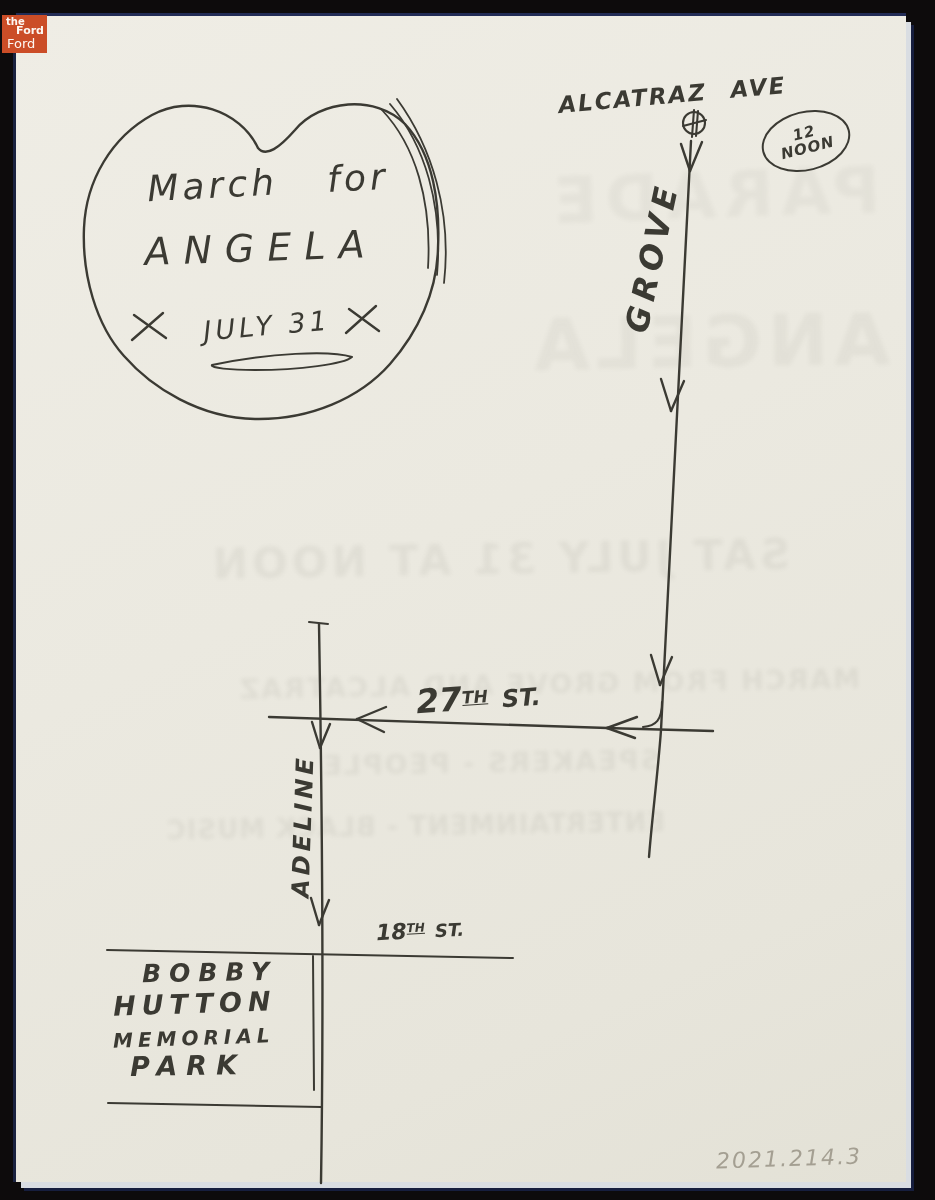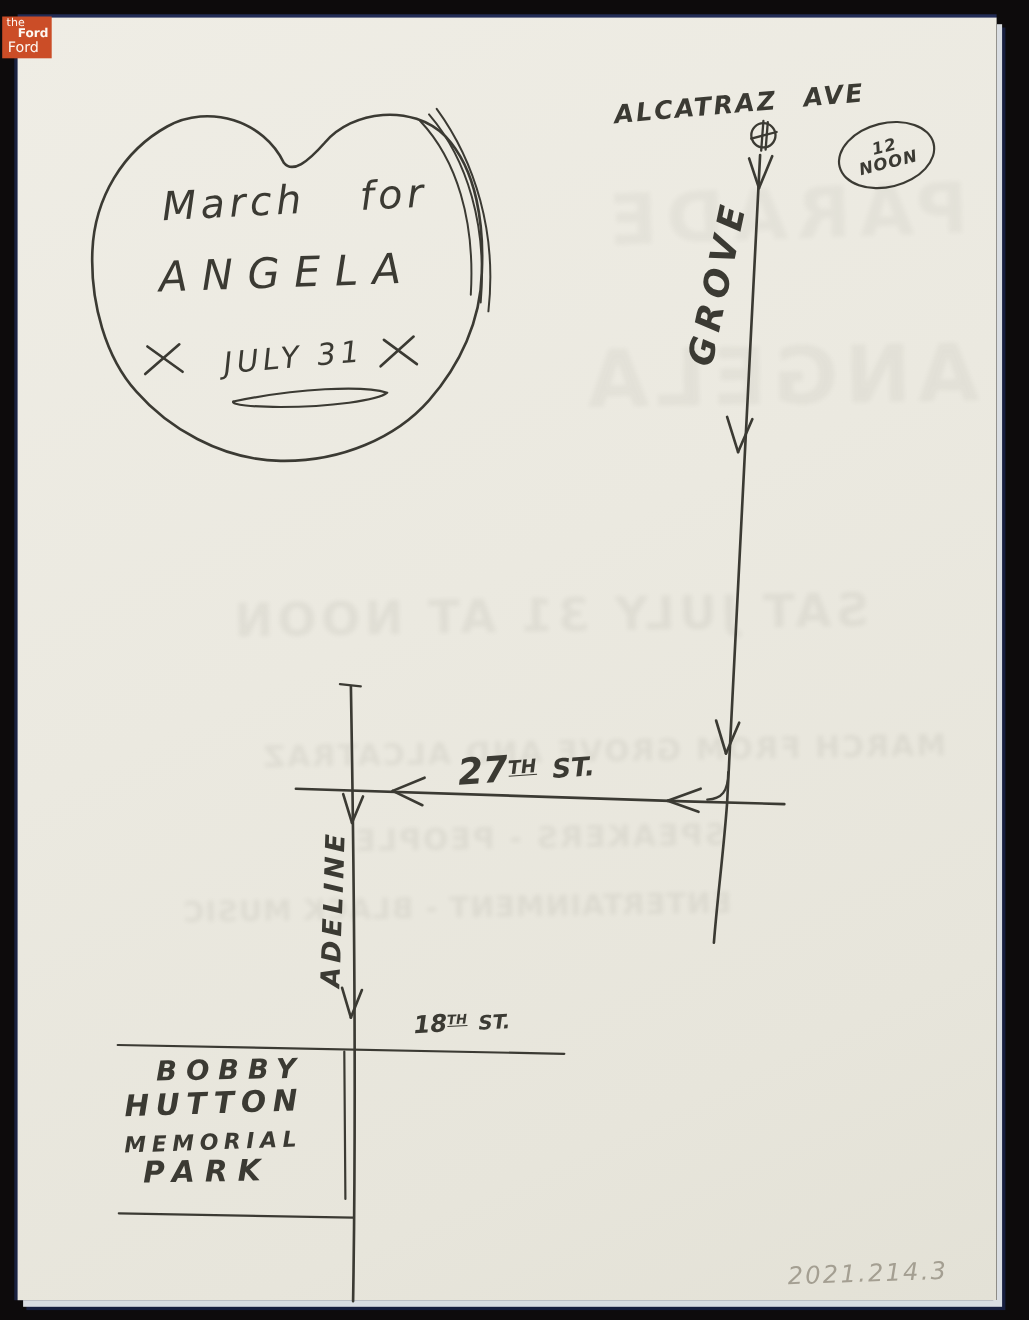--- a/index.html
+++ b/index.html
@@ -15,21 +15,21 @@
   }
   .hand{
     position:absolute;white-space:nowrap;
     font-family:"DejaVu Sans",sans-serif;font-style:italic;color:#3b3a33;
   }
   .badge{
     position:absolute;left:2px;top:15px;width:45px;height:38px;
     background:#cb4d27;z-index:5;
   }
   .badge span{position:absolute;color:#fdf7f2;font-style:normal;font-family:"DejaVu Sans",sans-serif;}
-  .badge .t1{left:4px;top:1px;font-size:10px;font-weight:400;letter-spacing:0;}
+  .badge .t1{left:4px;top:1px;font-size:10px;font-weight:700;letter-spacing:0;}
   .badge .t2{right:3px;top:9px;font-size:11px;font-weight:700;}
   .badge .t3{left:5px;top:21px;font-size:13px;font-weight:400;}
   svg.overlay{position:absolute;left:0;top:0;z-index:2;pointer-events:none;}
   .lbl{z-index:3;}
   .bleed{
     position:absolute;z-index:1;font-family:"DejaVu Sans",sans-serif;font-weight:700;
     color:#59584c;transform-origin:center;white-space:nowrap;
     filter:blur(2px);
   }
   .oval-note{

